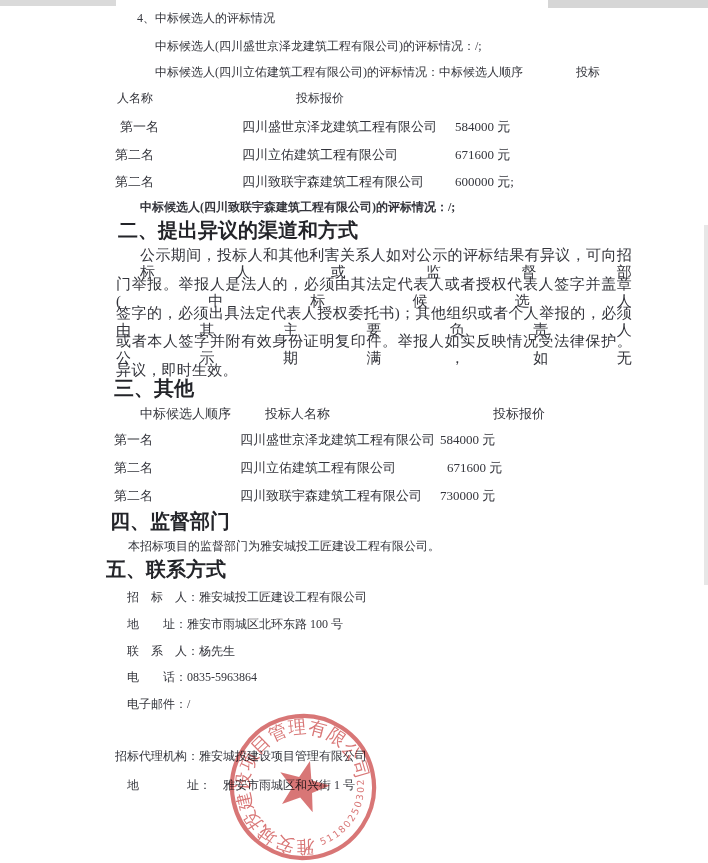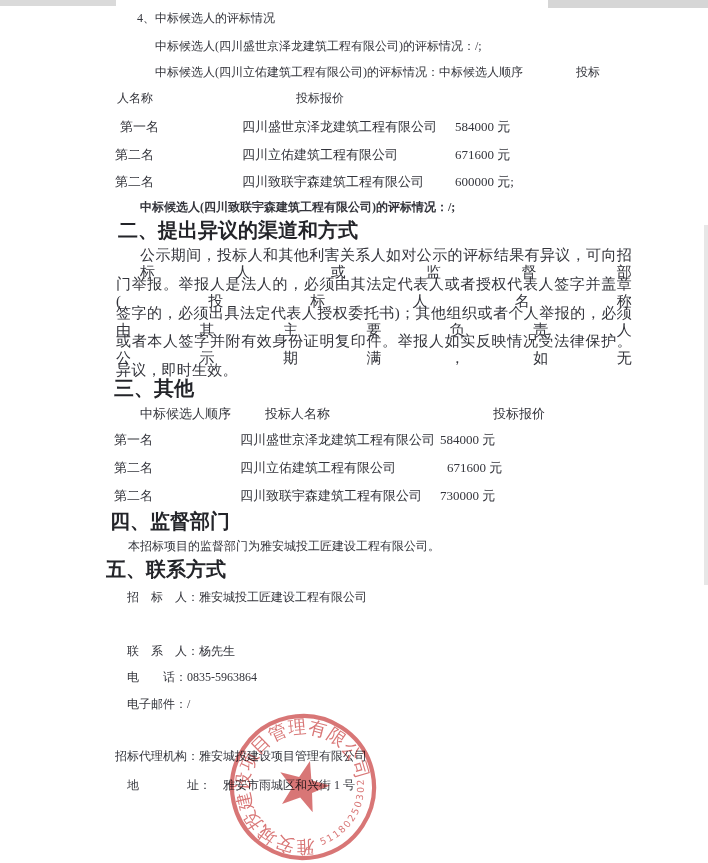--- a/index.html
+++ b/index.html
@@ -64,21 +64,21 @@
   <div class="trow t1" style="top:173px;">
     <span class="cell-rank">第二名</span>
     <span class="cell-bidder">四川致联宇森建筑工程有限公司</span>
     <span class="cell-price">600000 元;</span>
   </div>
 
   <div class="line" style="left:140px;top:199px;font-weight:bold;">中标候选人(四川致联宇森建筑工程有限公司)的评标情况：/;</div>
 
   <div class="heading" style="left:118px;top:221px;">二、提出异议的渠道和方式</div>
   <div class="para-line first" style="top:247px;">公示期间，投标人和其他利害关系人如对公示的评标结果有异议，可向招标人或监督部</div>
-  <div class="para-line" style="top:276px;">门举报。举报人是法人的，必须由其法定代表人或者授权代表人签字并盖章(投标人名称</div>
+  <div class="para-line" style="top:276px;">门举报。举报人是法人的，必须由其法定代表人或者授权代表人签字并盖章(中标候选人</div>
   <div class="para-line" style="top:305px;">签字的，必须出具法定代表人授权委托书)；其他组织或者个人举报的，必须由其主要负责人</div>
   <div class="para-line" style="top:333px;">或者本人签字并附有效身份证明复印件。举报人如实反映情况受法律保护。公示期满，如无</div>
   <div class="para-line last" style="top:362px;">异议，即时生效。</div>
 
   <div class="heading" style="left:114px;top:379px;">三、其他</div>
   <div class="trow t2h" style="top:405px;">
     <span class="cell-rank">中标候选人顺序</span>
     <span class="cell-bidder">投标人名称</span>
     <span class="cell-price">投标报价</span>
   </div>
@@ -97,20 +97,21 @@
     <span class="cell-bidder">四川致联宇森建筑工程有限公司</span>
     <span class="cell-price">730000 元</span>
   </div>
 
   <div class="heading" style="left:110px;top:512px;">四、监督部门</div>
   <div class="line" style="left:128px;top:538px;">本招标项目的监督部门为雅安城投工匠建设工程有限公司。</div>
 
   <div class="heading" style="left:106px;top:560px;">五、联系方式</div>
 
   <div class="line" style="left:127px;top:589px;"><span>招　标　人：</span><span>雅安城投工匠建设工程有限公司</span></div>
+  <div class="line" style="left:127px;top:616px;"><span>地　　址：</span><span>雅安市雨城区北环东路 100 号</span></div>
   <div class="line" style="left:127px;top:643px;"><span>联　系　人：</span><span>杨先生</span></div>
   <div class="line" style="left:127px;top:669px;"><span>电　　话：</span><span>0835-5963864</span></div>
   <div class="line" style="left:127px;top:696px;"><span>电子邮件：</span><span>/</span></div>
 
   <div class="line" style="left:115px;top:748px;"><span>招标代理机构：</span><span>雅安城投建设项目管理有限公司</span></div>
   <div class="line" style="left:127px;top:777px;"><span>地　　　　址：　</span><span>雅安市雨城区和兴街 1 号</span></div>
 
   <svg class="stamp" viewBox="-85 -85 170 170" xmlns="http://www.w3.org/2000/svg">
     <g transform="rotate(-57)" opacity="0.84">
       <circle r="71" fill="none" stroke="#cb4646" stroke-width="4.2"></circle>

